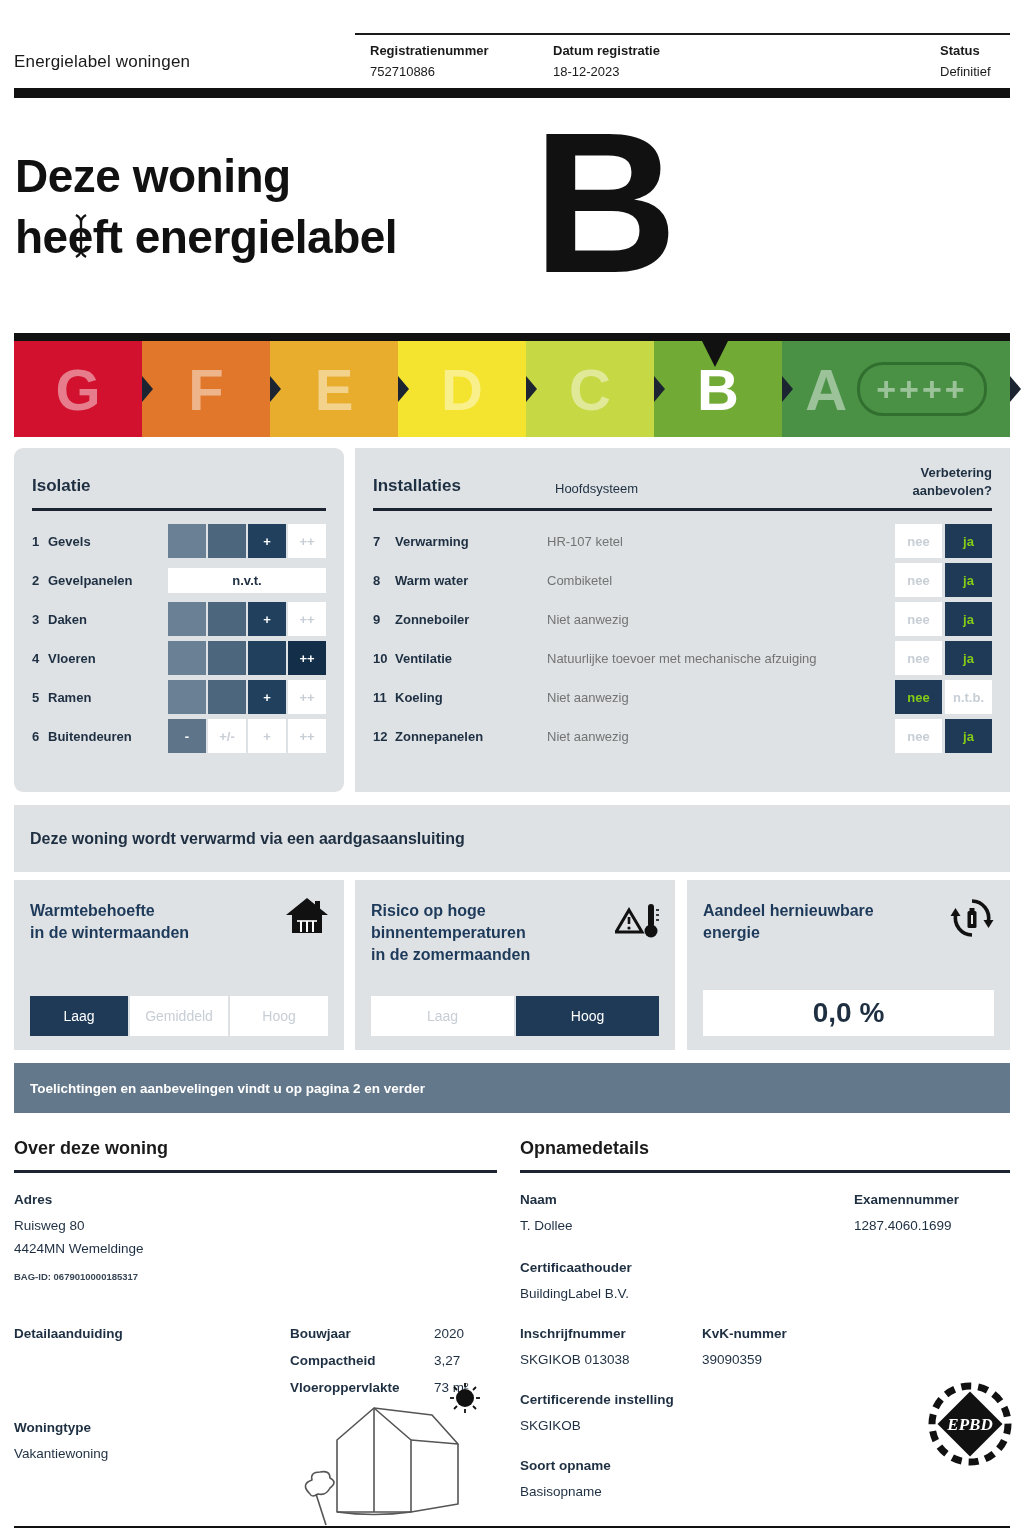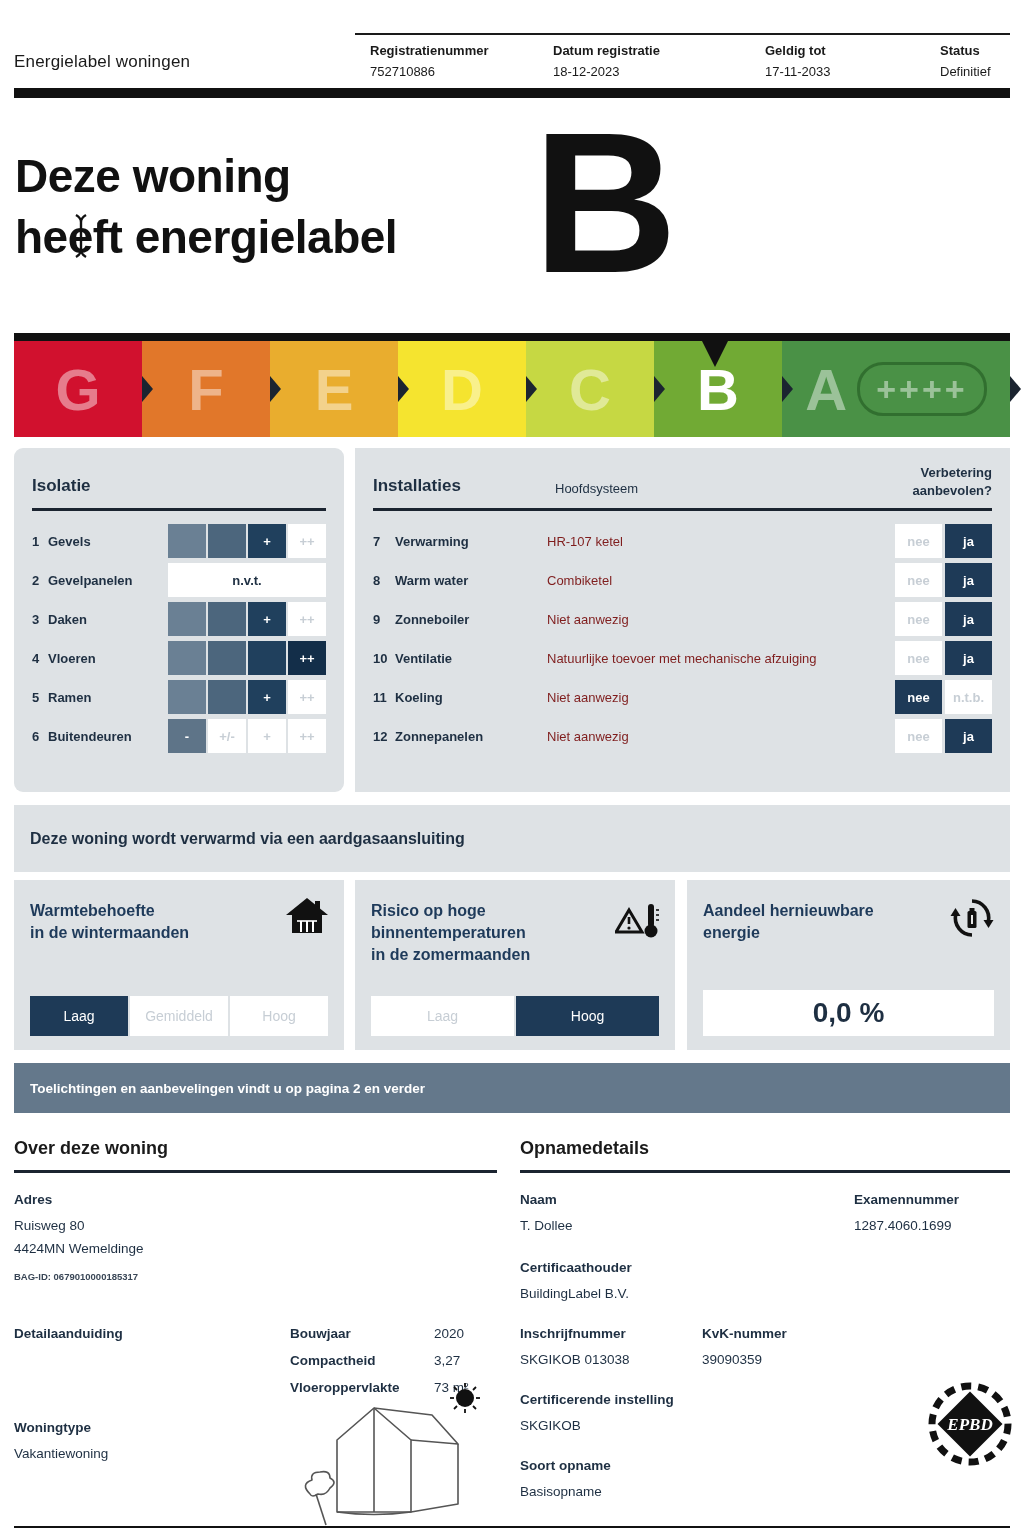--- a/index.html
+++ b/index.html
@@ -44,34 +44,34 @@
 
   .iso-row { display:flex; align-items:center; height:34px; margin-bottom:5px; }
   .iso-row .num { width:16px; font-size:13px; font-weight:700; color:#1e2f42; }
   .iso-row .lbl { flex:1; font-size:13px; font-weight:700; color:#1e2f42; }
   .bar { display:flex; gap:2px; width:158px; height:34px; }
   .cell { flex:1; display:flex; align-items:center; justify-content:center; font-size:13px; font-weight:700; }
   .f1 { background:#6a8094; color:#fff; } .f2 { background:#4c667d; color:#fff; }
   .f3 { background:#20405d; color:#fff; } .f4 { background:#132e49; color:#fff; }
   .fdoor { background:#5e7488; color:#fff; }
   .empty { background:#ffffff; color:#c7ced5; }
-  .na-cell { width:158px; height:34px; background:#fff; display:flex; align-items:center; justify-content:center; font-size:13px; font-weight:700; color:#1e2f42; }
+  .na-cell { width:158px; height:25px; background:#fff; display:flex; align-items:center; justify-content:center; font-size:13px; font-weight:700; color:#1e2f42; }
 
   .ins-head { position:relative; }
   .ins-title-row { display:flex; align-items:flex-end; }
   .ins-title-row h2 { width:182px; }
   .col-sys { font-size:13px; color:#1e2f42; }
   .col-improve { position:absolute; right:0; top:-12px; text-align:right; font-size:13px; font-weight:700; color:#1e2f42; line-height:18px; }
   .ins-row { display:flex; align-items:center; height:34px; margin-bottom:5px; }
   .ins-row .num { width:22px; font-size:13px; font-weight:700; color:#1e2f42; }
   .ins-row .lbl { width:152px; font-size:13px; font-weight:700; color:#1e2f42; }
-  .ins-row .sys { flex:1; font-size:13px; color:#7f1d1d; padding-right:6px; }
+  .ins-row .sys { flex:1; font-size:13px; color:#737373; padding-right:6px; }
   .toggle { display:flex; gap:3px; }
   .tg { width:47px; height:34px; display:flex; align-items:center; justify-content:center; font-size:13px; font-weight:700; }
-  .tg.on { background:#1e3a57; color:#ffffff;text-align:right; }
+  .tg.on { background:#1e3a57; color:#84cc16;text-align:right; }
   .tg.off { background:#fff; color:#c7ced5; }
 
   
   .banner { position:absolute; left:14px; top:805px; width:996px; height:67px; background:#dee2e5; display:flex; align-items:center; }
   .banner span { margin-left:16px; font-size:16px; font-weight:700; color:#1e2f42; }
 
   
   .ibox { position:absolute; top:880px; height:170px; background:#dee2e5; }
   .ibox-1 { left:14px; width:330px; }
   .ibox-2 { left:355px; width:320px; }
@@ -107,24 +107,20 @@
 
   <div class="hdr-topline"></div>
   <div class="hdr-title">Energielabel woningen</div>
   <div class="hdr-field" style="left:370px;">
     <div class="fl">Registratienummer</div>
     <div class="fv">752710886</div>
   </div>
   <div class="hdr-field" style="left:553px;">
     <div class="fl">Datum registratie</div>
     <div class="fv">18-12-2023</div>
-  </div>
-  <div class="hdr-field" style="left:765px;">
-    <div class="fl">Geldig tot</div>
-    <div class="fv">17-11-2033</div>
   </div>
   <div class="hdr-field" style="left:940px;">
     <div class="fl">Status</div>
     <div class="fv">Definitief</div>
   </div>
   <div class="hdr-bar"></div>
 
   <div class="hero">
     <div>Deze woning</div>
     <div>heeft energielabel</div>

